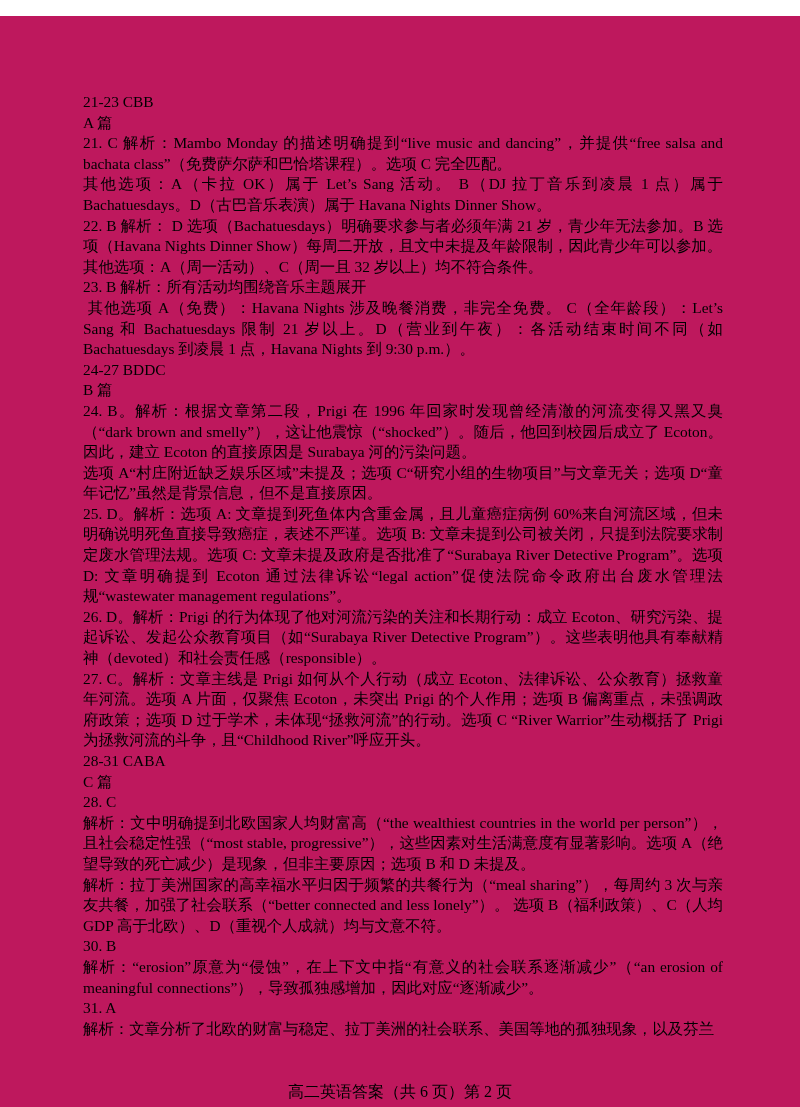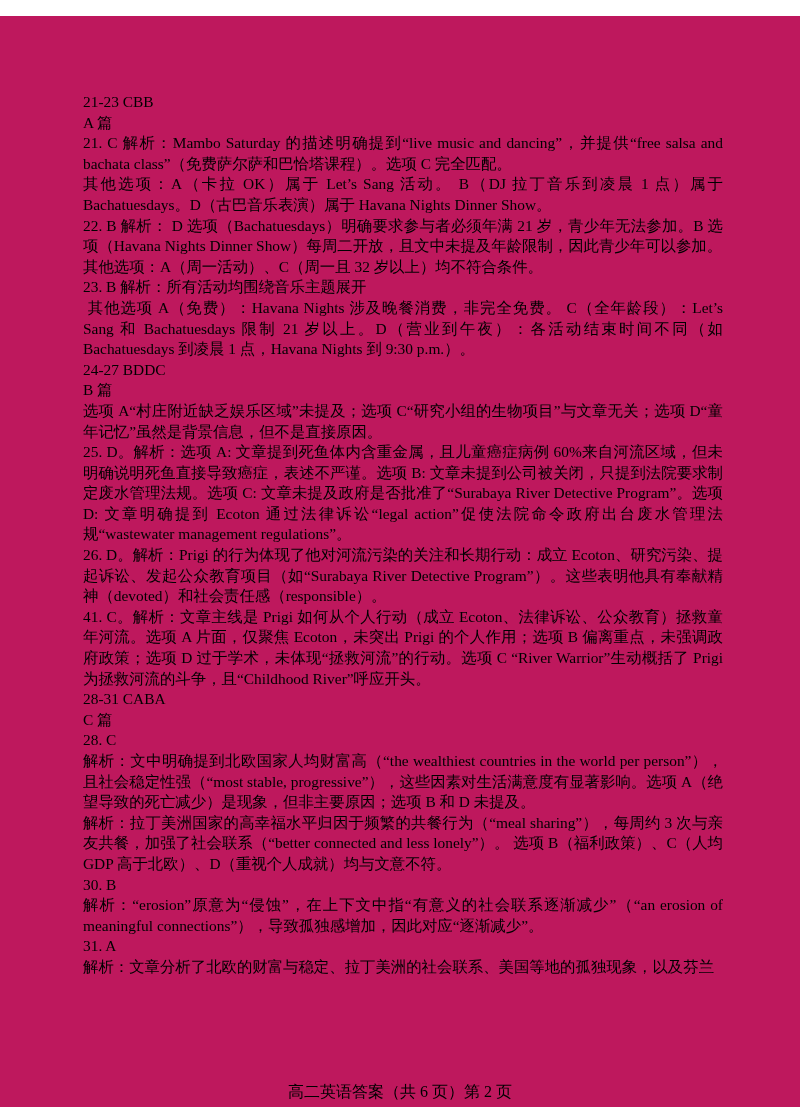--- a/index.html
+++ b/index.html
@@ -48,32 +48,33 @@
     color: #000000;
   }
 </style>
 </head>
 <body>
 
 <div class="page">
   <div class="content" id="doc-content">
       <p>21-23 CBB</p>
       <p>A 篇</p>
-      <p>21. C 解析：Mambo Saturday 的描述明确提到“live music and dancing”，并提供“free salsa and bachata class”（免费萨尔萨和巴恰塔课程）。选项 C 完全匹配。</p>
+      <p>21. C 解析：Mambo Monday 的描述明确提到“live music and dancing”，并提供“free salsa and bachata class”（免费萨尔萨和巴恰塔课程）。选项 C 完全匹配。</p>
       <p>其他选项：A（卡拉 OK）属于 Let’s Sang 活动。 B（DJ 拉丁音乐到凌晨 1 点）属于 Bachatuesdays。D（古巴音乐表演）属于 Havana Nights Dinner Show。</p>
       <p>22. B 解析： D 选项（Bachatuesdays）明确要求参与者必须年满 21 岁，青少年无法参加。B 选项（Havana Nights Dinner Show）每周二开放，且文中未提及年龄限制，因此青少年可以参加。</p>
       <p>其他选项：A（周一活动）、C（周一且 32 岁以上）均不符合条件。</p>
       <p>23. B 解析：所有活动均围绕音乐主题展开</p>
       <p>&nbsp;其他选项 A（免费）：Havana Nights 涉及晚餐消费，非完全免费。 C（全年龄段）：Let’s Sang 和 Bachatuesdays 限制 21 岁以上。D（营业到午夜）：各活动结束时间不同（如 Bachatuesdays 到凌晨 1 点，Havana Nights 到 9:30 p.m.）。</p>
       <p>24-27 BDDC</p>
       <p>B 篇</p>
+      <p>24. B。解析：根据文章第二段，Prigi 在 1996 年回家时发现曾经清澈的河流变得又黑又臭（“dark brown and smelly”），这让他震惊（“shocked”）。随后，他回到校园后成立了 Ecoton。因此，建立 Ecoton 的直接原因是 Surabaya 河的污染问题。</p>
       <p>选项 A“村庄附近缺乏娱乐区域”未提及；选项 C“研究小组的生物项目”与文章无关；选项 D“童年记忆”虽然是背景信息，但不是直接原因。</p>
       <p>25. D。解析：选项 A: 文章提到死鱼体内含重金属，且儿童癌症病例 60%来自河流区域，但未明确说明死鱼直接导致癌症，表述不严谨。选项 B: 文章未提到公司被关闭，只提到法院要求制定废水管理法规。选项 C: 文章未提及政府是否批准了“Surabaya River Detective Program”。选项 D: 文章明确提到 Ecoton 通过法律诉讼“legal action”促使法院命令政府出台废水管理法规“wastewater management regulations”。</p>
       <p>26. D。解析：Prigi 的行为体现了他对河流污染的关注和长期行动：成立 Ecoton、研究污染、提起诉讼、发起公众教育项目（如“Surabaya River Detective Program”）。这些表明他具有奉献精神（devoted）和社会责任感（responsible）。</p>
-      <p>41. C。解析：文章主线是 Prigi 如何从个人行动（成立 Ecoton、法律诉讼、公众教育）拯救童年河流。选项 A 片面，仅聚焦 Ecoton，未突出 Prigi 的个人作用；选项 B 偏离重点，未强调政府政策；选项 D 过于学术，未体现“拯救河流”的行动。选项 C “River Warrior”生动概括了 Prigi 为拯救河流的斗争，且“Childhood River”呼应开头。</p>
+      <p>27. C。解析：文章主线是 Prigi 如何从个人行动（成立 Ecoton、法律诉讼、公众教育）拯救童年河流。选项 A 片面，仅聚焦 Ecoton，未突出 Prigi 的个人作用；选项 B 偏离重点，未强调政府政策；选项 D 过于学术，未体现“拯救河流”的行动。选项 C “River Warrior”生动概括了 Prigi 为拯救河流的斗争，且“Childhood River”呼应开头。</p>
       <p>28-31 CABA</p>
       <p>C 篇</p>
       <p>28. C</p>
       <p>解析：文中明确提到北欧国家人均财富高（“the wealthiest countries in the world per person”），且社会稳定性强（“most stable, progressive”），这些因素对生活满意度有显著影响。选项 A（绝望导致的死亡减少）是现象，但非主要原因；选项 B 和 D 未提及。</p>
       <p>解析：拉丁美洲国家的高幸福水平归因于频繁的共餐行为（“meal sharing”），每周约 3 次与亲友共餐，加强了社会联系（“better connected and less lonely”）。 选项 B（福利政策）、C（人均 GDP 高于北欧）、D（重视个人成就）均与文意不符。</p>
       <p>30. B</p>
       <p>解析：“erosion”原意为“侵蚀”，在上下文中指“有意义的社会联系逐渐减少”（“an erosion of meaningful connections”），导致孤独感增加，因此对应“逐渐减少”。</p>
       <p>31. A</p>
       <p>解析：文章分析了北欧的财富与稳定、拉丁美洲的社会联系、美国等地的孤独现象，以及芬兰</p>
     </div>

